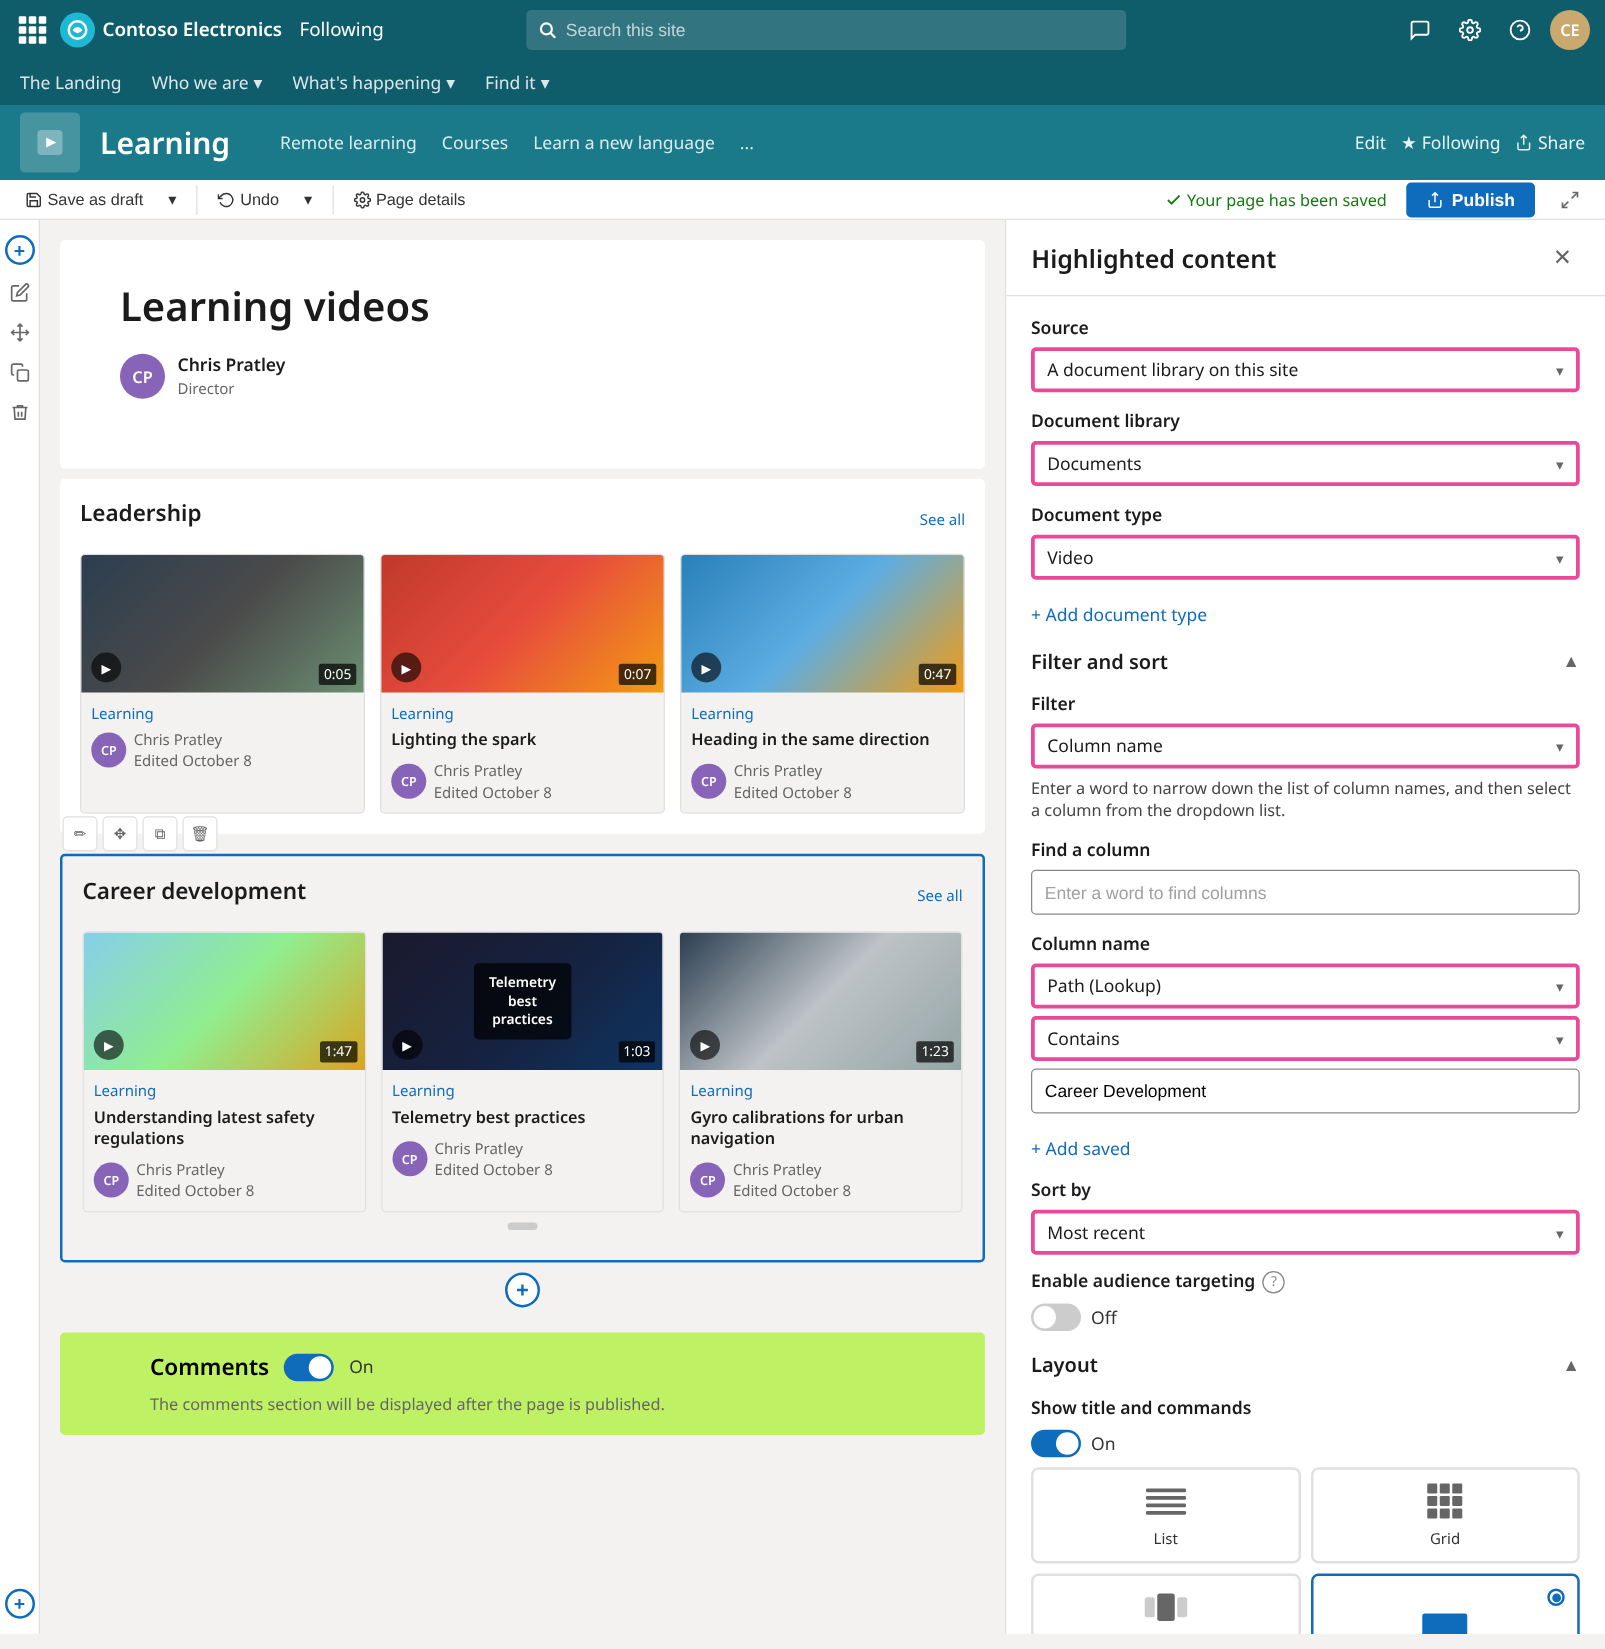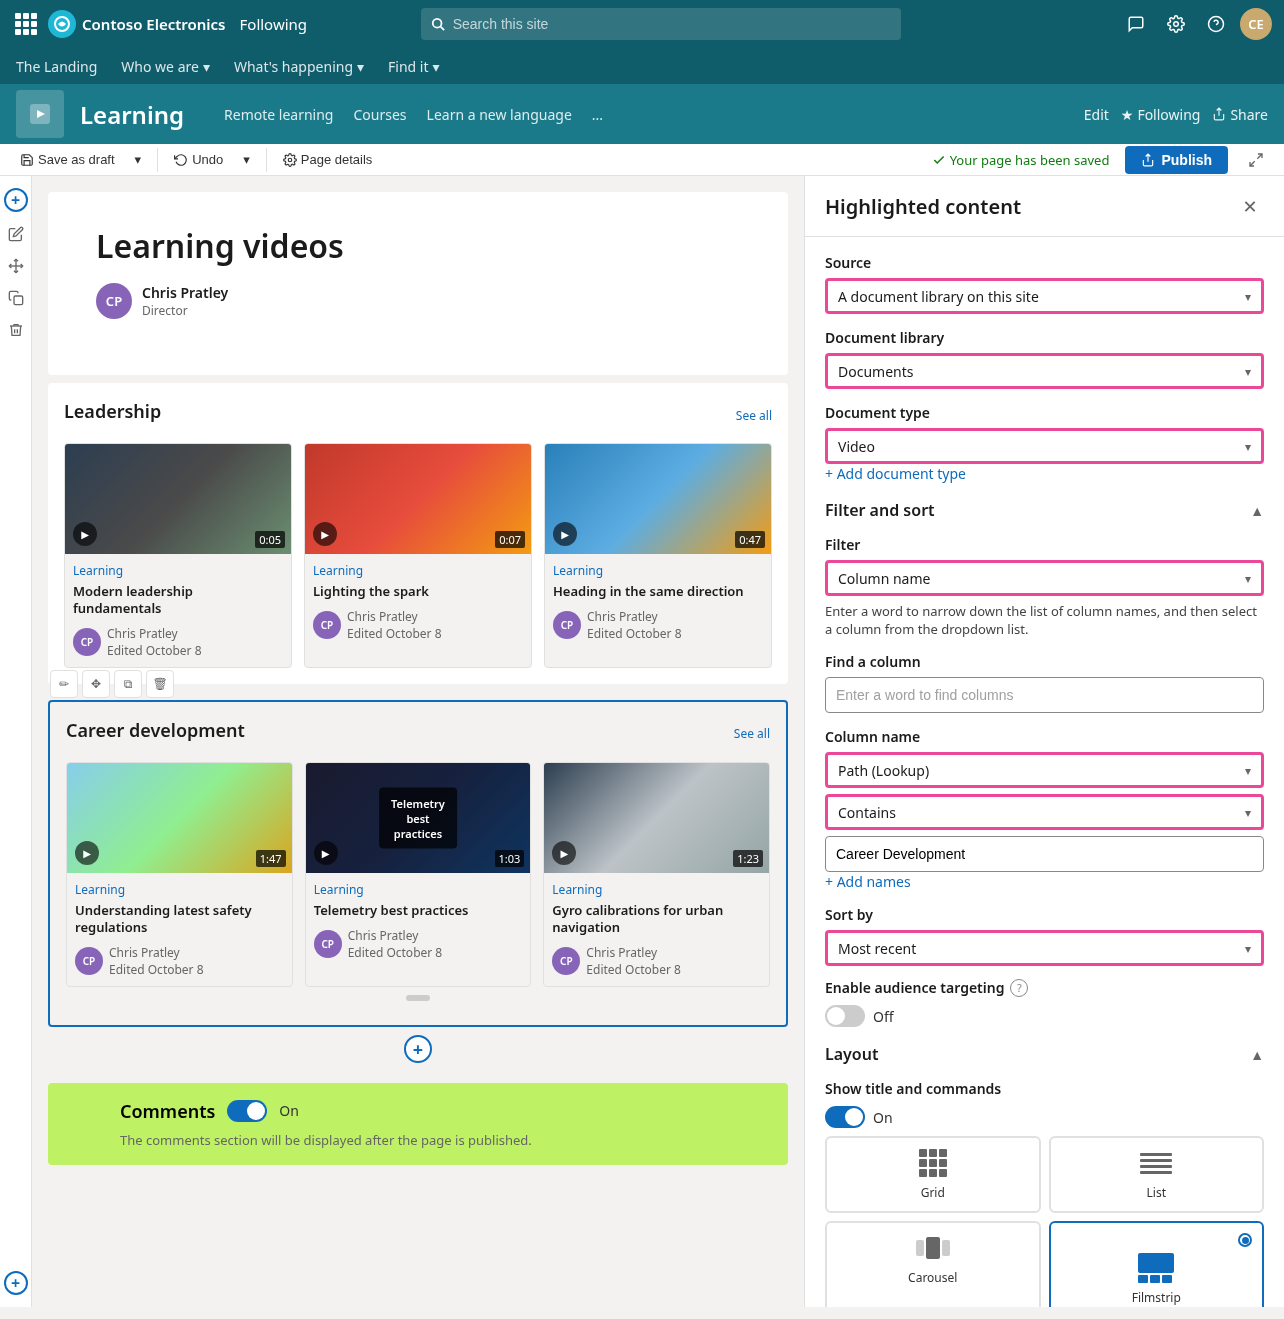--- a/index.html
+++ b/index.html
@@ -177,21 +177,21 @@
       border: 3px solid #ec4899;
       border-radius: 4px;
       padding: 0 10px;
       font-size: 14px;
       color: #1b1b1b;
       background: white;
       display: flex; align-items: center; justify-content: space-between;
       cursor: pointer;
     }
     .dropdown-chevron { color: #666; font-size: 12px; }
-    .add-link { color: #0f6cbd; font-size: 14px; cursor: pointer; display: flex; align-items: center; gap: 4px; margin-top: 0; }
+    .add-link { color: #0f6cbd; font-size: 14px; cursor: pointer; display: flex; align-items: center; gap: 4px; margin-top: 19px; }
     .section-divider { display: flex; justify-content: space-between; align-items: center; margin: 16px 0 12px; }
     .section-divider-title { font-size: 16px; font-weight: 600; color: #1b1b1b; }
     .section-collapse { cursor: pointer; color: #666; }
     .filter-help { font-size: 13px; color: #444; margin: 6px 0; line-height: 1.4; }
     .text-input {
       width: 100%; height: 36px;
       border: 1px solid #8a8886;
       border-radius: 4px;
       padding: 0 10px;
       font-size: 14px;
@@ -475,21 +475,20 @@
       </div>
       <div class="video-grid">
 
         <div class="video-card">
           <div class="video-thumb video-thumb-bg1">
             <div class="play-btn">▶</div>
             <div class="video-duration">0:05</div>
           </div>
           <div class="video-info">
             <div class="video-tag">Learning</div>
-            <div class="video-title">Modern leadership fundamentals</div>
             <div class="video-author">
               <div class="person-thumb-sm">CP</div>
               <div>
                 <div class="video-author-name">Chris Pratley</div>
                 <div class="video-author-name">Edited October 8</div>
               </div>
             </div>
           </div>
         </div>
 
@@ -676,21 +675,21 @@
         <span>Path (Lookup)</span>
         <span class="dropdown-chevron">▾</span>
       </div>
       <div class="dropdown" style="margin-top:6px;">
         <span>Contains</span>
         <span class="dropdown-chevron">▾</span>
       </div>
       <input type="text" class="value-input" value="Career Development" style="display: block;">
       
 
-      <div class="add-link">+ Add names</div>
+      <div class="add-link">+ Add saved</div>
 
       
       <div class="field-label">Sort by</div>
       <div class="dropdown">
         <span>Most recent</span>
         <span class="dropdown-chevron">▾</span>
       </div>
 
       
       <div style="display:flex;align-items:center;gap:6px;margin-top:12px;">
@@ -713,52 +712,52 @@
       <div class="field-label">Show title and commands</div>
       <div class="toggle-row">
         <div class="toggle-sm">
           <div class="toggle-sm-knob"></div>
         </div>
         <span class="toggle-sm-label">On</span>
       </div>
 
       
       <div class="layout-grid">
+
+        <div class="layout-option">
+          <div class="layout-option-icon">
+            <div class="list-icon">
+              <div class="list-line"></div>
+              <div class="list-line"></div>
+              <div class="list-line"></div>
+              <div class="list-line"></div>
+            </div>
+          </div>
+          <span class="layout-option-label">List</span>
+        </div>
 
         <div class="layout-option">
           <div class="layout-option-icon">
             <div class="grid-icon">
               <div class="grid-cell"></div>
                 <div class="grid-cell"></div>
                 <div class="grid-cell"></div>
               <div class="grid-cell"></div>
                 <div class="grid-cell"></div>
                 <div class="grid-cell"></div>
               <div class="grid-cell"></div>
                 <div class="grid-cell"></div>
                 <div class="grid-cell"></div>
             </div>
           </div>
           <span class="layout-option-label">Grid</span>
         </div>
 
         <div class="layout-option">
           <div class="layout-option-icon">
-            <div class="list-icon">
-              <div class="list-line"></div>
-              <div class="list-line"></div>
-              <div class="list-line"></div>
-              <div class="list-line"></div>
-            </div>
-          </div>
-          <span class="layout-option-label">List</span>
-        </div>
-
-        <div class="layout-option">
-          <div class="layout-option-icon">
             <div class="carousel-icon">
               <div class="carousel-side"></div>
               <div class="carousel-rect"></div>
               <div class="carousel-side"></div>
             </div>
           </div>
           <span class="layout-option-label">Carousel</span>
         </div>
 
         <div class="layout-option selected">

